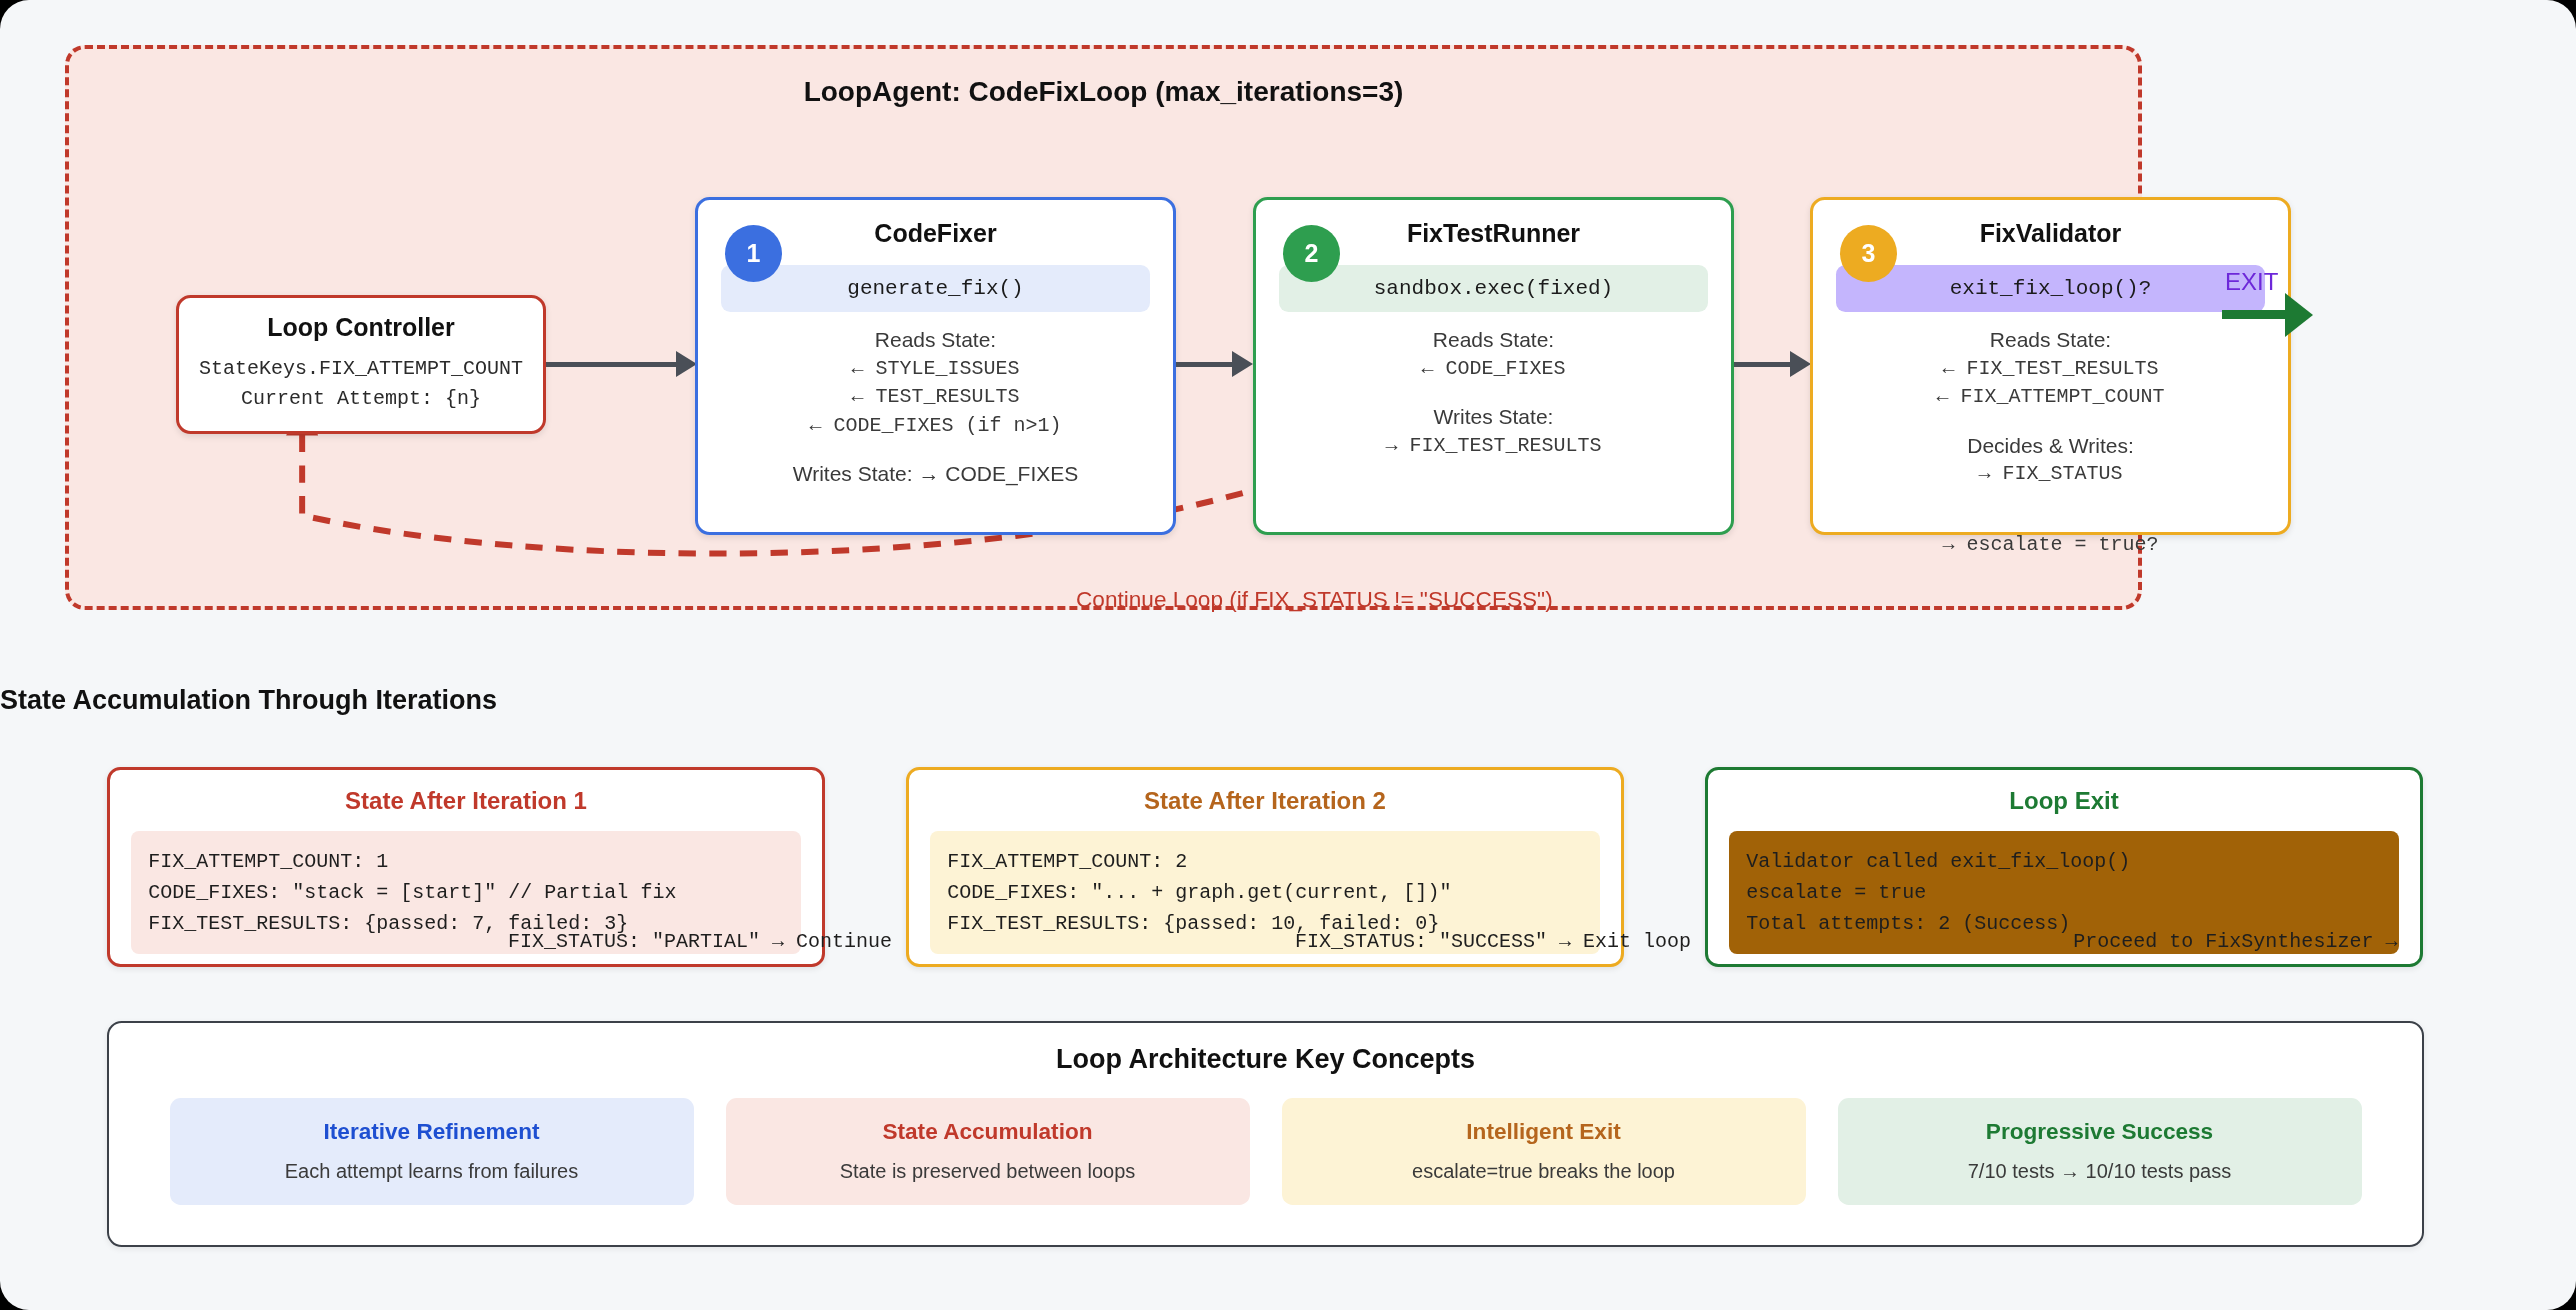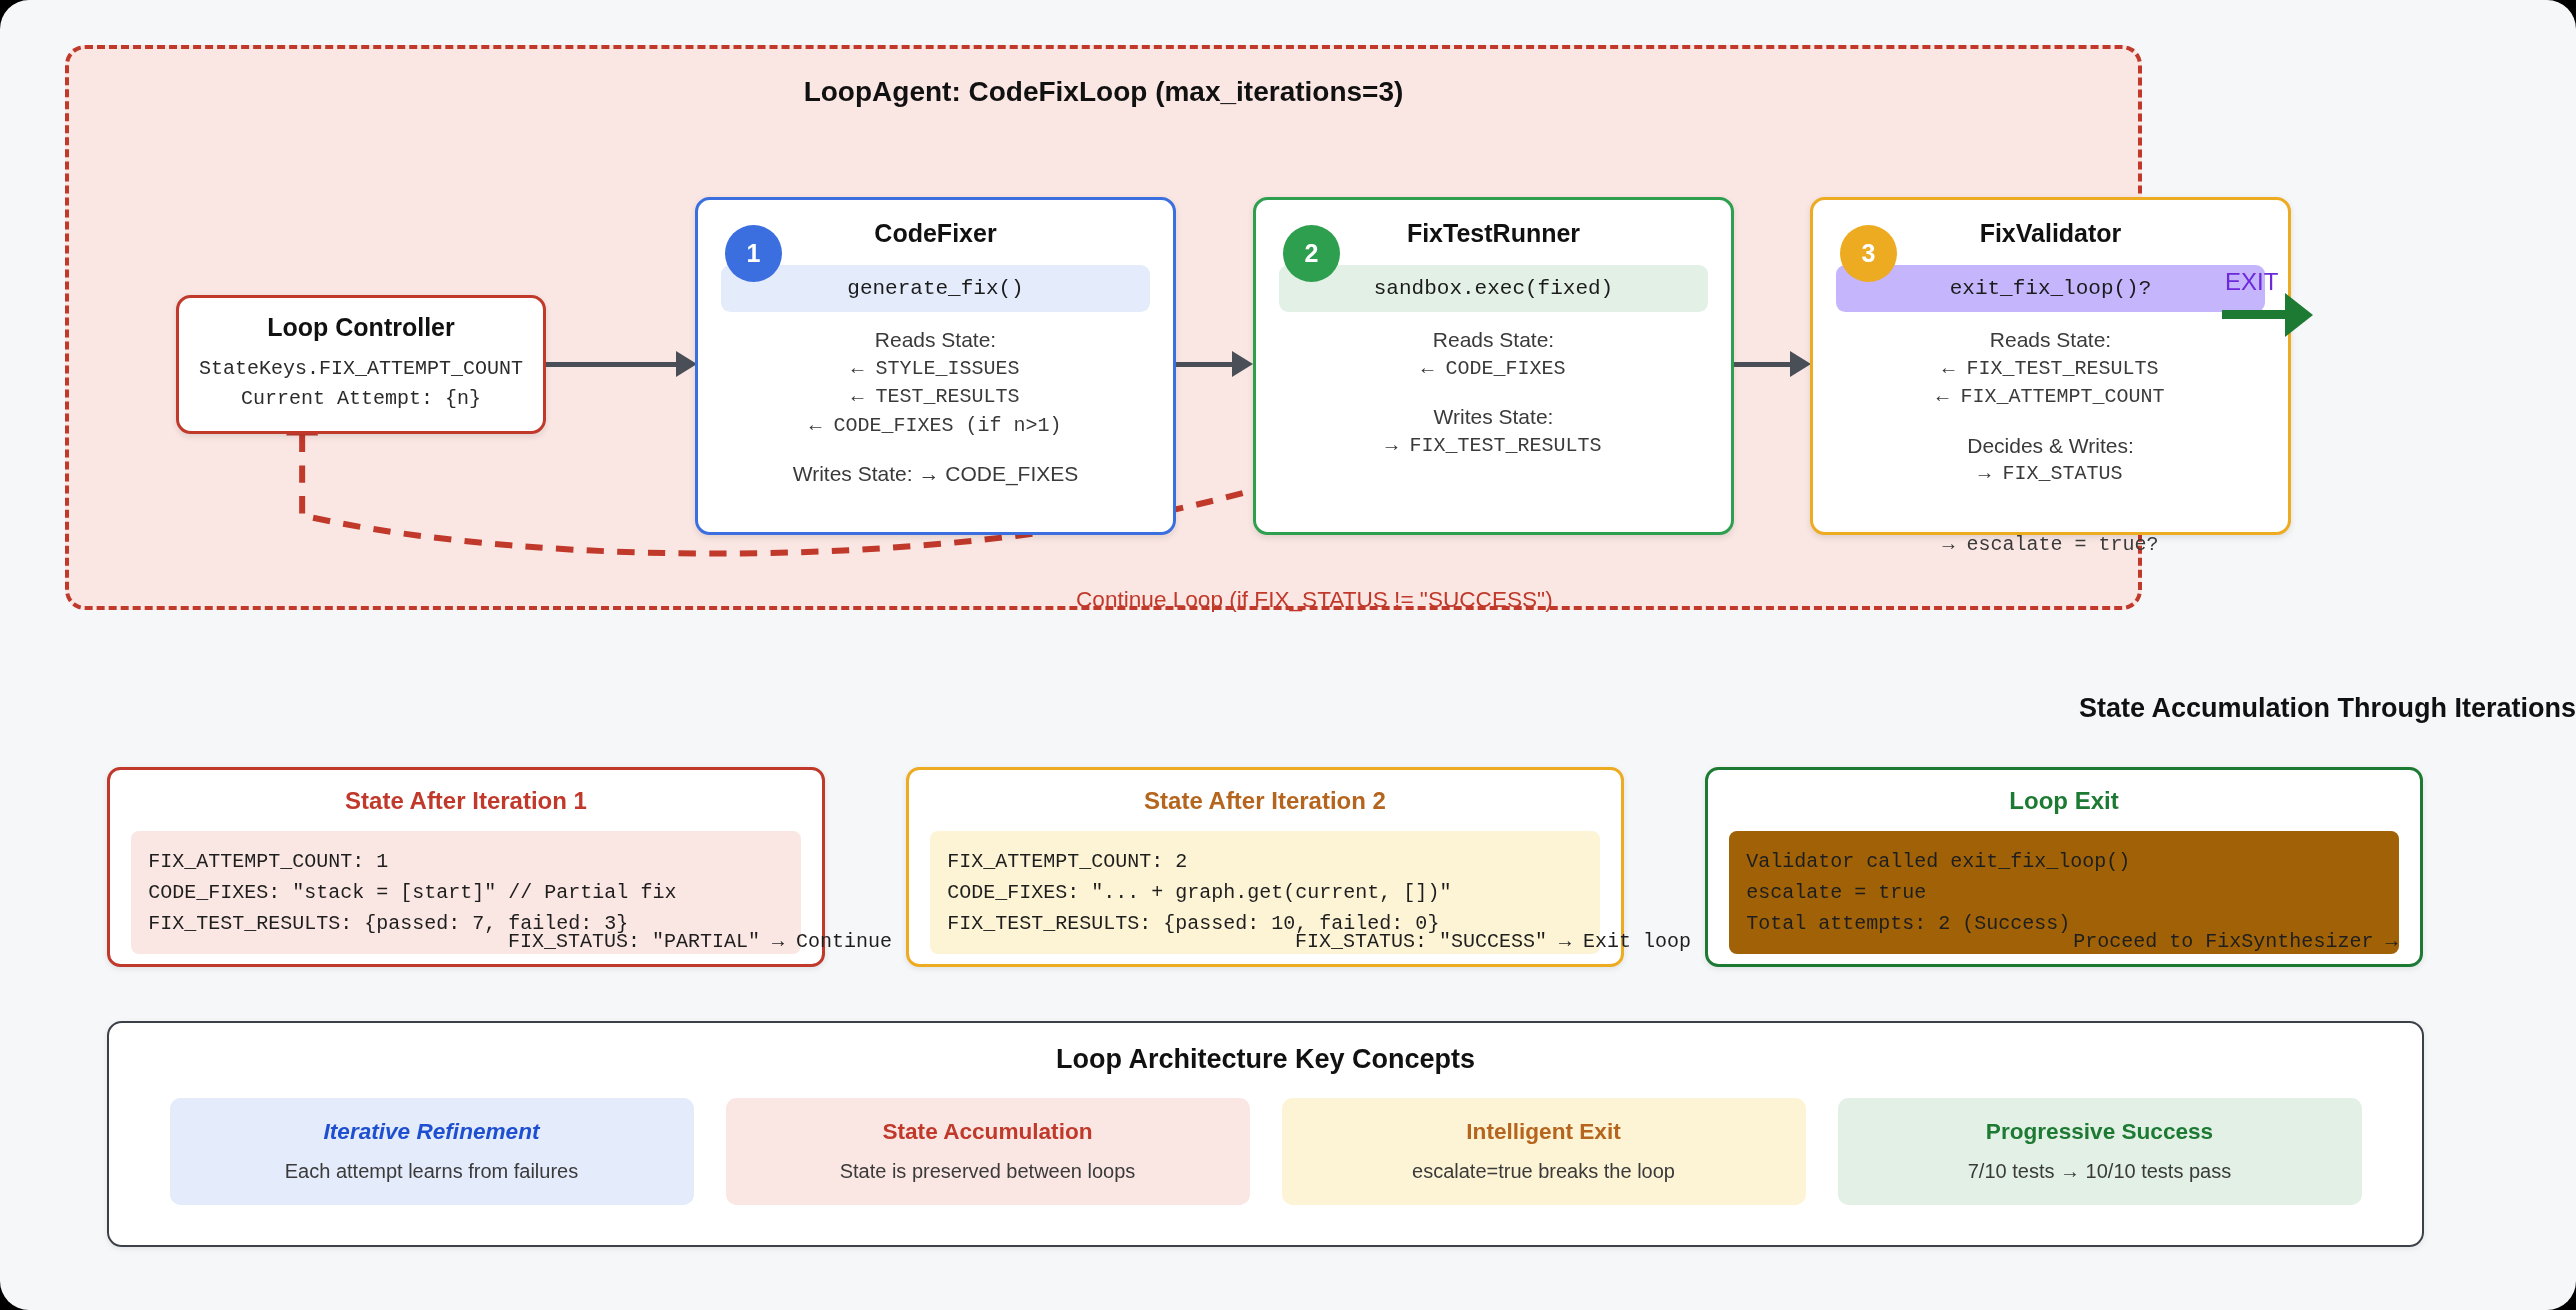--- a/index.html
+++ b/index.html
@@ -142,21 +142,21 @@
   
   #feedback-svg { position: absolute; left: 0; top: 0; width: 2077px; height: 565px; pointer-events: none; }
   #continue-label {
     position: absolute; left: 1007px; top: 538px;
     font-size: 22.6px; color: #c0392b;
   }
 
   
   #state-heading {
     position: absolute; top: 685px; left: 0; right: 0;
-    text-align: right; font-size: 27px; font-weight: bold; color: #111; margin-top: 8px;
+    text-align: left; font-size: 27px; font-weight: bold; color: #111;
   }
   .state-card {
     position: absolute;
     background: #fff; border-radius: 13.3px;
     box-shadow: 0 2px 6px rgba(0,0,0,0.09);
   }
   .state-title {
     text-align: center; font-size: 24px; font-weight: bold;
     margin-top: 17.3px;
   }
@@ -311,21 +311,21 @@
       <div>Total attempts: 2 (Success)</div>
     </div>
     <div class="state-foot">Proceed to FixSynthesizer →</div>
   </div>
 
   <div id="concepts-panel">
     <div id="concepts-heading">Loop Architecture Key Concepts</div>
     <div id="concepts-row">
 
       <div class="concept" style="background: rgb(228, 235, 251);">
-        <div class="concept-title" style="color: rgb(30, 79, 209); font-style: italic;">Iterative Refinement</div>
+        <div class="concept-title" style="color: rgb(30, 79, 209);">Iterative Refinement</div>
         <div class="concept-desc">Each attempt learns from failures</div>
       </div>
 
       <div class="concept" style="background: rgb(250, 231, 227);">
         <div class="concept-title" style="color: rgb(192, 57, 43);">State Accumulation</div>
         <div class="concept-desc">State is preserved between loops</div>
       </div>
 
       <div class="concept" style="background: rgb(253, 243, 213);">
         <div class="concept-title" style="color: rgb(181, 101, 29);">Intelligent Exit</div>

